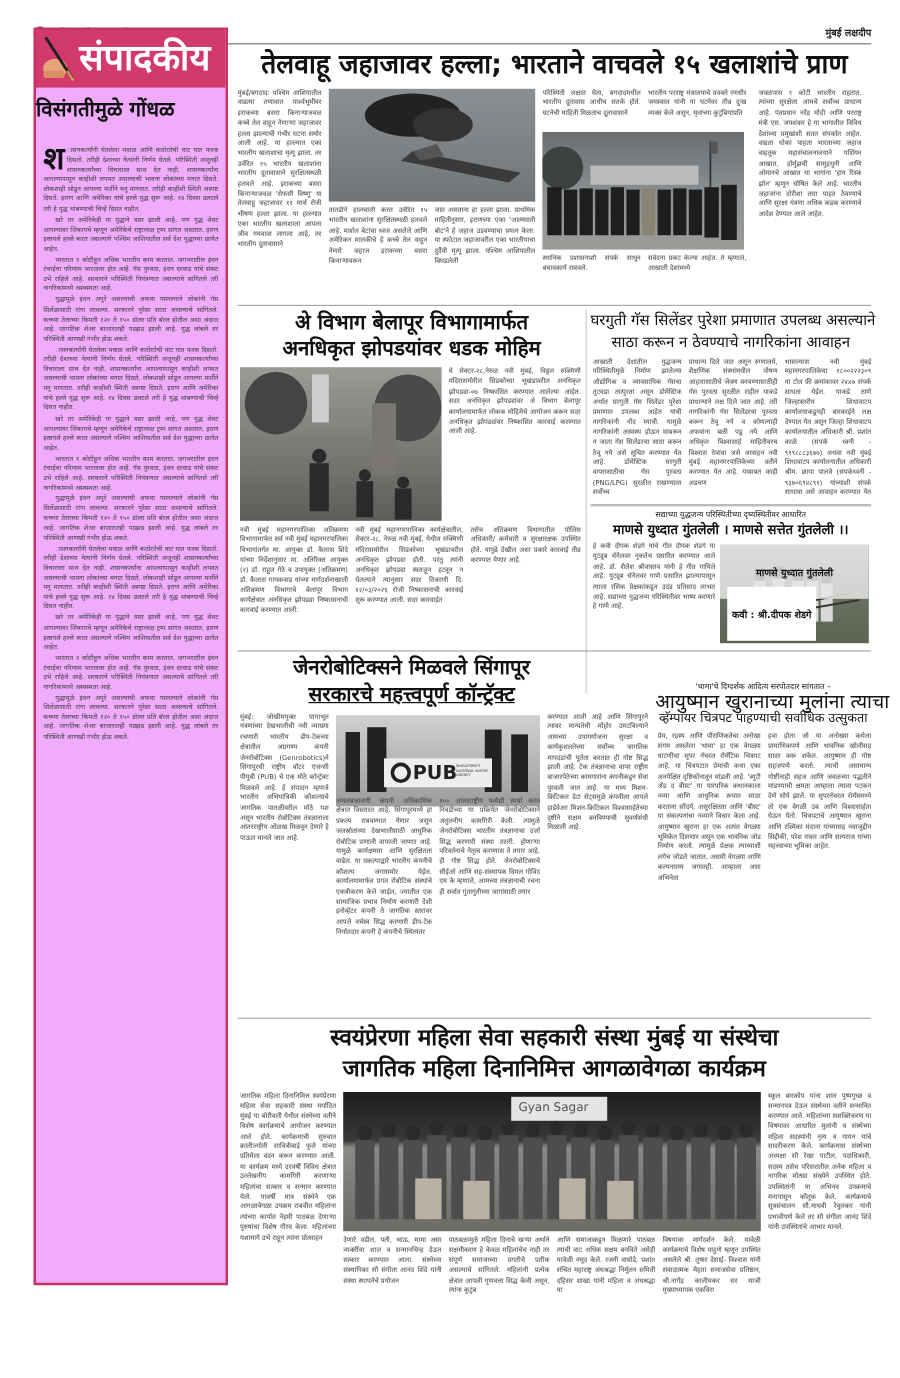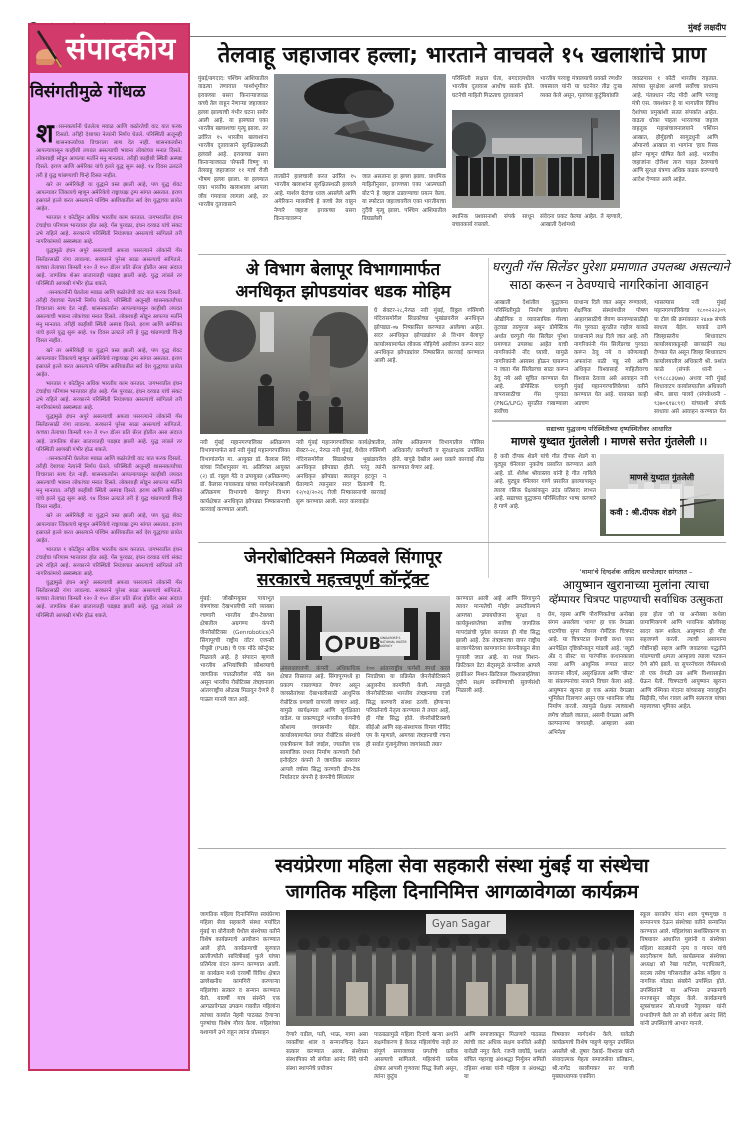--- a/index.html
+++ b/index.html
@@ -130,21 +130,21 @@
         </g>
     </svg>
   </div>
   <div class="block col-text" style="left:346px;top:284px;width:110px;height:128px;">घे सेक्टर-२८,नेरुळ नवी मुंबई, विठ्ठल रुक्मिणी मंदिरासमोरील सिडकोच्या भूखंडावरील अनधिकृत झोपड्या-०७ निष्कासित करण्यात आलेल्या आहेत. सदर अनधिकृत झोपड्यांवर अे विभाग बेलापूर कार्यालयामार्फत लोकक मोहिमेचे आयोजन करून सदर अनधिकृत झोपड्यांवर निष्कासित कारवाई करण्यात आली आहे.</div>
   <div class="block col-text" style="left:172px;top:416px;width:90px;height:80px;">नवी मुंबई महानगरपालिका अतिक्रमण विभागामार्फत सर्व नवी मुंबई महानगरपालिका विभागांतर्गत मा. आयुक्त डॉ. कैलास शिंदे यांच्या निर्देशानुसार मा. अतिरिक्त आयुक्त (२) डॉ. राहुल गेठे व उपायुक्त (अतिक्रमण) डॉ. कैलास गायकवाड यांच्या मार्गदर्शनाखाली अतिक्रमण विभागाचे बेलापूर विभाग कार्यक्षेत्रात अनधिकृत झोपड्या निष्कासनाची कारवाई करण्यात आली.</div>
   <div class="block col-text" style="left:268px;top:416px;width:90px;height:80px;">नवी मुंबई महानगरपालिका कार्यक्षेत्रातील, सेक्टर-२८, नेरुळ नवी मुंबई, येथील रुक्मिणी मंदिरासमोरील सिडकोच्या भूखंडावरील अनधिकृत झोपड्या होती. परंतु त्यांनी अनधिकृत झोपड्या स्वतःहून हटवून न घेतल्याने त्यानुसार सदर ठिकाणी दि. १२/०३/२०२६ रोजी निष्कासनाची कारवाई सुरू करण्यात आली. सदर कारवाईत</div>
   <div class="block col-text" style="left:364px;top:416px;width:92px;height:80px;">तसेच अतिक्रमण विभागातील पोलिस अधिकारी/ कर्मचारी व सुरक्षारक्षक उपस्थित होते. यापुढे देखील अशा प्रकारे कारवाई तीव्र करण्यात येणार आहे.</div>
 
   <div class="vrule" style="left:460px;top:236px;height:320px;"></div>
 
-  <div class="hl" style="left:464px;top:236px;width:234px;font-size:12.5px;line-height:18px;font-weight:normal;font-style:italic;">घरगुती गॅस सिलेंडर पुरेशा प्रमाणात उपलब्ध असल्याने</div>
+  <div class="hl" style="left:464px;top:236px;width:234px;font-size:12.5px;line-height:18px;font-weight:normal;">घरगुती गॅस सिलेंडर पुरेशा प्रमाणात उपलब्ध असल्याने</div>
   <div class="hl" style="left:464px;top:254px;width:234px;font-size:12.5px;line-height:18px;font-weight:normal;">साठा करून न ठेवण्याचे नागरिकांना आवाहन</div>
   <div class="block col-text" style="left:466px;top:276px;width:74px;height:118px;">आखाती देशांतील युद्धजन्य परिस्थितीमुळे निर्माण झालेल्या औद्योगिक व व्यावसायिक गॅसचा तुटवडा तात्पुरता असून डोमेस्टिक अर्थात घरगुती गॅस सिलेंडर पुरेशा प्रमाणात उपलब्ध आहेत याची नागरिकांनी नोंद घ्यावी. यामुळे नागरिकांनी अस्वस्थ होऊन घाबरून न जाता गॅस सिलेंडरचा साठा करून ठेवू नये असे सूचित करण्यात येत आहे. डोमेस्टिक घरगुती वापरासाठीचा गॅस पुरवठा (PNG/LPG) सुरळीत राखण्याला सर्वोच्च</div>
   <div class="block col-text" style="left:546px;top:276px;width:74px;height:118px;">प्राधान्य दिले जात असून रुग्णालये, शैक्षणिक संस्थांमधील पोषण आहारासाठीचे जेवण बनवण्यासाठीही गॅस पुरवठा सुरळीत राहील याकडे प्राधान्याने लक्ष दिले जात आहे. तरी नागरिकांनी गॅस सिलेंडरचा पुरवठा करून ठेवू नये व कोणत्याही अफवांना बळी पडू नये आणि अधिकृत विश्वासार्ह माहितीवरच विश्वास ठेवावा असे आवाहन नवी मुंबई महानगरपालिकेच्या वतीने करण्यात येत आहे. याबाबत काही अडचण</div>
   <div class="block col-text" style="left:626px;top:276px;width:72px;height:118px;">भासल्यास नवी मुंबई महानगरपालिकेचा १८००२२२३०९ या टोल फ्री क्रमांकावर २४x७ संपर्क साधता येईल. याकडे ठाणे जिल्हास्तरीय शिधावाटप कार्यालयाकडूनही बारकाईने लक्ष देण्यात येत असून जिल्हा शिधावाटप कार्यालयातील अधिकारी श्री. प्रशांत काळे (संपर्क ध्वनी - ९१९८८८३६७७) अथवा नवी मुंबई शिधावाटप कार्यालयातील अधिकारी श्रीम. छाया पालवे (संपर्कध्वनी - ९३७०६९४८९१) यांच्याशी संपर्क साधावा असे आवाहन करण्यात येत आहे.</div>
 
   <div class="rule" style="left:464px;top:398px;width:234px;height:2px;background:#bbb;"></div>
 
   <div class="hl" style="left:464px;top:403px;width:234px;font-size:6.5px;line-height:9px;font-weight:normal;">सद्याच्या युद्धजन्य परिस्थितीच्या दृष्यस्थितीवर आधारित</div>
   <div class="hl" style="left:464px;top:412px;width:234px;font-size:11px;line-height:15px;font-family:'DejaVu Serif',serif;">माणसे युध्दात गुंतलेली । माणसे सत्तेत गुंतलेली ।।</div>
   <div class="block col-text" style="left:466px;top:430px;width:102px;height:80px;">हे कवी दीपक शेडगे यांचे गीत दीपक शेडगे या युट्यूब चॅनेलवर नुकतेच प्रसारित करण्यात आले आहे. डॉ. शैलेश श्रीवास्तव यांनी हे गीत गायिले आहे. युट्यूब चॅनेलवर गाणे प्रसारित झाल्यापासून त्याला रसिक प्रेक्षकांकडून उदंड प्रतिसाद लाभत आहे. सद्याच्या युद्धजन्य परिस्थितीवर भाष्य करणारे हे गाणे आहे.</div>
@@ -188,21 +188,21 @@
       <circle cx="54" cy="48" r="7" fill="none" stroke="#222" stroke-width="3"></circle>
     </svg>
     <span style="position:absolute;left:64px;top:38px;font-size:16px;font-weight:bold;color:#222;">PUB</span>
     <span style="position:absolute;left:100px;top:40px;width:30px;font-size:3px;line-height:4px;color:#333;">SINGAPORE'S NATIONAL WATER AGENCY</span>
   </div>
   <div class="block col-text" style="left:252px;top:642px;width:80px;height:180px;">अंमलबजावणी कंपनी अधिकाधिक क्षेत्रात विस्तारत आहे. सिंगापूरमध्ये हा प्रकल्प राबवण्यात येणार असून जलस्रोतांच्या देखभालीसाठी आधुनिक रोबोटिक प्रणाली वापरली जाणार आहे. यामुळे कार्यक्षमता आणि सुरक्षितता वाढेल. या प्रकल्पाद्वारे भारतीय कंपनीचे कौशल्य जगासमोर येईल. कार्यालयामार्फत प्रगत रोबोटिक संस्थांचे एकत्रीकरण केले जाईल, ज्यातील एक सामाजिक प्रभाव निर्माण करणारी देशी इनोव्हेटर कंपनी ते जागतिक स्तरावर आपले वर्चस्व सिद्ध करणारी डीप-टेक निर्यातदार कंपनी हे कंपनीचे स्थित्यंतर</div>
   <div class="block col-text" style="left:338px;top:642px;width:84px;height:180px;">१०० आंतरराष्ट्रीय फर्मशी स्पर्धा करत निवडीच्या या प्रक्रियेत जेनरोबोटिक्सने अतुलनीय कामगिरी केली. त्यामुळे जेनरोबोटिक्स भारतीय तंत्रज्ञानाचा दर्जा सिद्ध करणारी संस्था ठरली. होणाऱ्या परिवर्तनाचे नेतृत्व करण्यास ते तयार आहे, ही गोष्ट सिद्ध होते. जेनरोबोटिक्सचे सीईओ आणि सह-संस्थापक विमल गोविंद एम के म्हणाले, आमच्या तंत्रज्ञानाची रचना ही सर्वात गुंतागुंतीच्या जागांसाठी तयार</div>
   <div class="block col-text" style="left:428px;top:572px;width:84px;height:250px;">करण्यात आली आहे आणि सिंगापूरने त्यावर मान्यतेची मोहोर उमटविल्याने आमच्या उपाययोजना सुरक्षा व कार्यकुशलतेच्या सर्वोच्च जागतिक मापदंडांची पूर्तता करतात ही गोष्ट सिद्ध झाली आहे. टेक तंत्रज्ञानाचा वापर राष्ट्रीय बाजारपेठेच्या कामगारांना कंपनीकडून सेवा पुरवली जात आहे. या मध्य मिशन-क्रिटिकल डेटा सेट्समुळे कंपनीला आपले हार्डवेअर मिशन-क्रिटिकल विश्वासार्हतेच्या दृष्टीने सक्षम बनविण्याची सुवर्णसंधी मिळाली आहे.</div>
 
   <div class="hl" style="left:518px;top:546px;width:180px;font-size:6.5px;line-height:9px;font-weight:normal;">'थामा'चे दिग्दर्शक आदित्य सरपोतदार सांगतात –</div>
-  <div class="hl" style="left:518px;top:556px;width:180px;font-size:12px;line-height:14px;font-weight:normal;">आयुष्मान खुरानाच्या मुलांना त्याचा</div>
+  <div class="hl" style="left:518px;top:556px;width:180px;font-size:16px;line-height:14px;font-weight:normal;">आयुष्मान खुरानाच्या मुलांना त्याचा</div>
   <div class="hl" style="left:518px;top:570px;width:180px;font-size:10.5px;line-height:14px;font-weight:normal;">व्हॅम्पायर चित्रपट पाहण्याची सर्वाधिक उत्सुकता</div>
   <div class="block col-text" style="left:520px;top:588px;width:86px;height:234px;">प्रेम, रहस्य आणि पौराणिकतेचा अनोखा संगम असलेला 'थामा' हा एक वेगळ्या धाटणीचा सुपर नॅचरल रोमँटिक चित्रपट आहे. या चित्रपटात प्रेमाची कथा एका अनपेक्षित दृष्टिकोनातून मांडली आहे. 'ब्युटी अँड द बीस्ट' या पारंपरिक कथानकाला नव्या आणि आधुनिक रूपात सादर करताना सौंदर्य, असुरक्षितता आणि 'बीस्ट' या संकल्पनांचा नव्याने विचार केला आहे. आयुष्मान खुराना हा एक अत्यंत वेगळ्या भूमिकेत दिसणार असून एक भावनिक जोड निर्माण करतो. त्यामुळे प्रेक्षक त्याच्याशी लगेच जोडले जातात, असमी वेगळ्या आणि कल्पनारम्य जगातही. आम्हाला असा अभिनेता</div>
   <div class="block col-text" style="left:612px;top:588px;width:86px;height:234px;">हवा होता जो या अनोख्या कथेला प्रामाणिकपणे आणि भावनिक खोलीसह सादर करू शकेल. आयुष्मान ही गोष्ट सहजपणे करतो. त्याची असामान्य गोष्टींनाही सहज आणि जवळच्या पद्धतीने मांडण्याची क्षमता आम्हाला त्याला पटकन देणे सोपे झाले. या सुपरनॅचरल रोमँसमध्ये तो एक वेगळी उब आणि विश्वासार्हता घेऊन येतो. चित्रपटाचे आयुष्मान खुराना आणि रश्मिका मंदाना यांच्यासह नवाजुद्दीन सिद्दीकी, परेश रावल आणि सत्यराज यांच्या महत्त्वाच्या भूमिका आहेत.</div>
 
   <div class="rule" style="left:170px;top:826px;width:528px;"></div>
 
   <div class="hl" style="left:170px;top:830px;width:528px;font-size:19px;line-height:26px;">स्वयंप्रेरणा महिला सेवा सहकारी संस्था मुंबई या संस्थेचा</div>
   <div class="hl" style="left:170px;top:856px;width:528px;font-size:19px;line-height:26px;">जागतिक महिला दिनानिमित्त आगळावेगळा कार्यक्रम</div>
   <div class="block col-text" style="left:172px;top:888px;width:80px;height:180px;">जागतिक महिला दिनानिमित्त स्वयंप्रेरणा महिला सेवा सहकारी संस्था मर्यादित मुंबई या बोरीवली येथील संस्थेच्या वतीने विशेष कार्यक्रमाचे आयोजन करण्यात आले होते. कार्यक्रमाची सुरुवात क्रांतीज्योती सावित्रीबाई फुले यांच्या प्रतिमेला वंदन करून करण्यात आली. या कार्यक्रम मध्ये दरवर्षी विविध क्षेत्रात उल्लेखनीय कामगिरी करणाऱ्या महिलांचा सत्कार व सन्मान करण्यात येतो. यावर्षी मात्र संस्थेने एक आगळावेगळा उपक्रम राबवीत महिलांना त्यांच्या कार्यात नेहमी पाठबळ देणाऱ्या पुरुषांचा विशेष गौरव केला. महिलांच्या यशामागे उभे राहून त्यांना प्रोत्साहन</div>
   <div class="photo" style="left:258px;top:888px;width:348px;height:116px;background:linear-gradient(#1c1c1c 0%,#3a3a3a 35%,#8a8a86 40%,#6a6a66 100%);">

